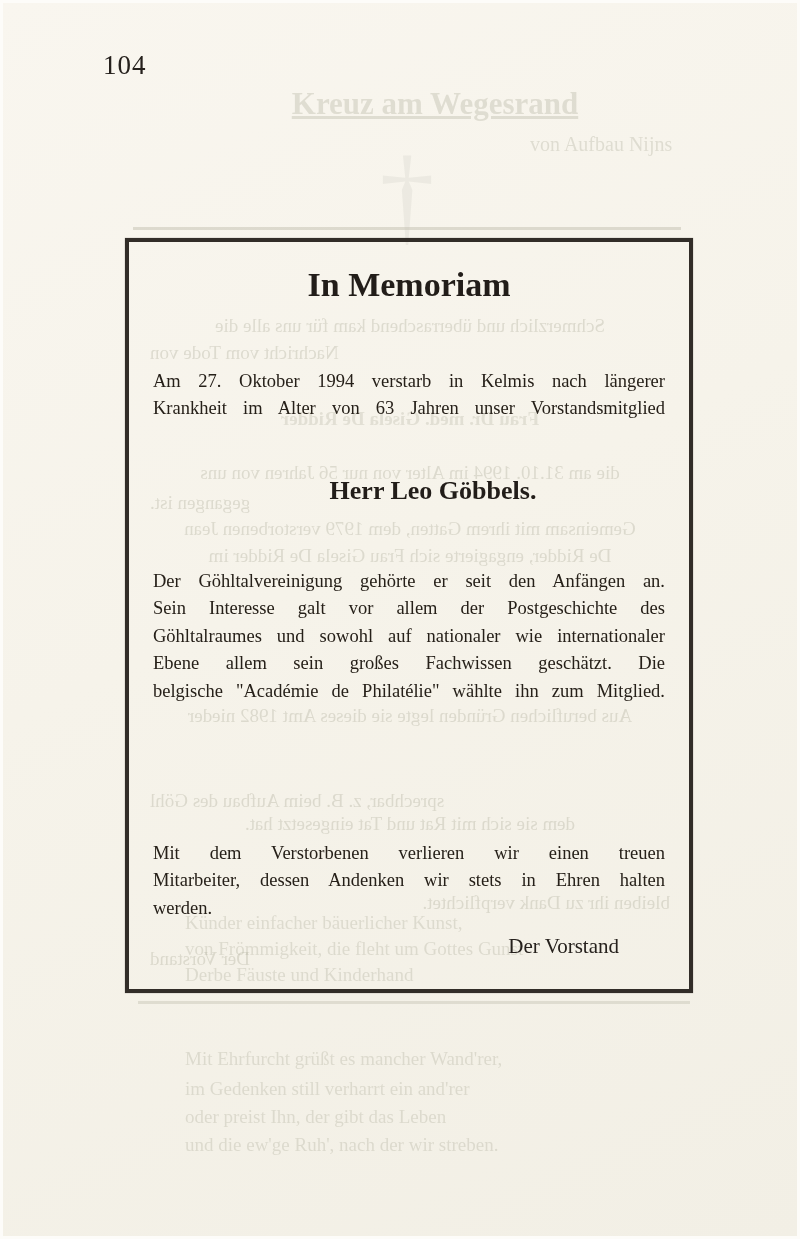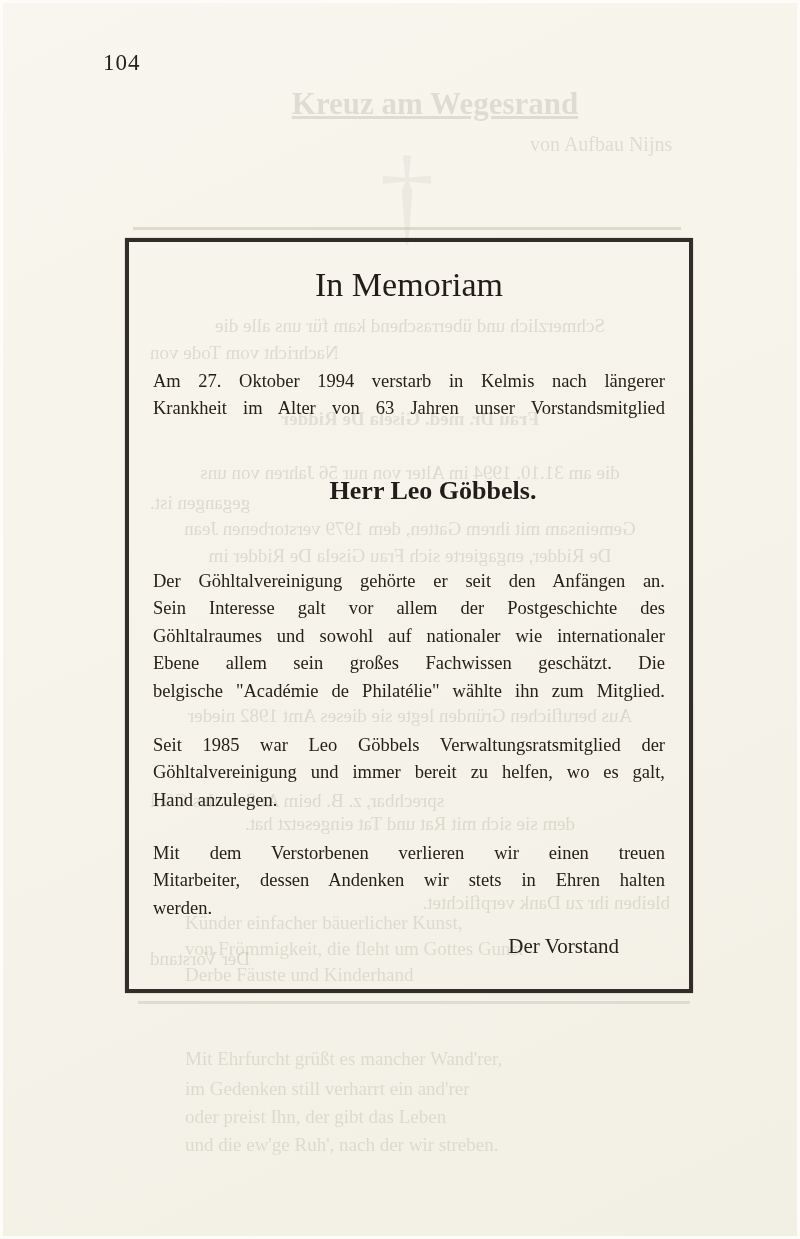--- a/index.html
+++ b/index.html
@@ -12,38 +12,38 @@
     box-shadow: inset 0 0 0 3px #fdfcf9;
     overflow: hidden;
     font-family: "Liberation Serif", "DejaVu Serif", serif;
     color: #26211d;
   }
 
   
   .page-number {
     position: absolute;
     left: 103px; top: 50px;
-    font-size: 23px;
+    font-size: 27px;
     letter-spacing: 1px;
   }
 
   .memorial-box {
     position: absolute;
     left: 125px; top: 238px;
     width: 560px; height: 747px;
     border: 4px solid #322d28;
     box-shadow: 0 0 1px rgba(50,45,40,0.5);
   }
   .memorial-title {
     position: absolute;
     left: 0; top: 24px;
     width: 100%;
     text-align: center;
     font-size: 34px;
-    font-weight: normal;
+    font-weight: bold;
     color: #221d19;
   }
   .para {
     position: absolute;
     left: 24px;
     width: 512px;
     font-size: 18.5px;
     line-height: 27.4px;
     color: #262019;
   }
@@ -176,25 +176,20 @@
     <div class="deceased-name">Herr Leo Göbbels.</div>
 
     <div class="para para-body">
         <div class="line">Der Göhltalvereinigung gehörte er seit den Anfängen an.</div>
         <div class="line">Sein Interesse galt vor allem der Postgeschichte des</div>
         <div class="line">Göhltalraumes und sowohl auf nationaler wie internationaler</div>
         <div class="line">Ebene allem sein großes Fachwissen geschätzt. Die</div>
         <div class="line">belgische "Académie de Philatélie" wählte ihn zum Mitglied.</div>
       </div>
 
-    <div class="para para-service short-last">
-        <div class="line">Seit 1985 war Leo Göbbels Verwaltungsratsmitglied der</div>
-        <div class="line">Göhltalvereinigung und immer bereit zu helfen, wo es galt,</div>
-        <div class="line">Hand anzulegen.</div>
-      </div>
 
     <div class="para para-closing short-last">
         <div class="line">Mit dem Verstorbenen verlieren wir einen treuen</div>
         <div class="line">Mitarbeiter, dessen Andenken wir stets in Ehren halten</div>
         <div class="line">werden.</div>
       </div>
 
     <div class="signature">Der Vorstand</div>
   </div>
 

